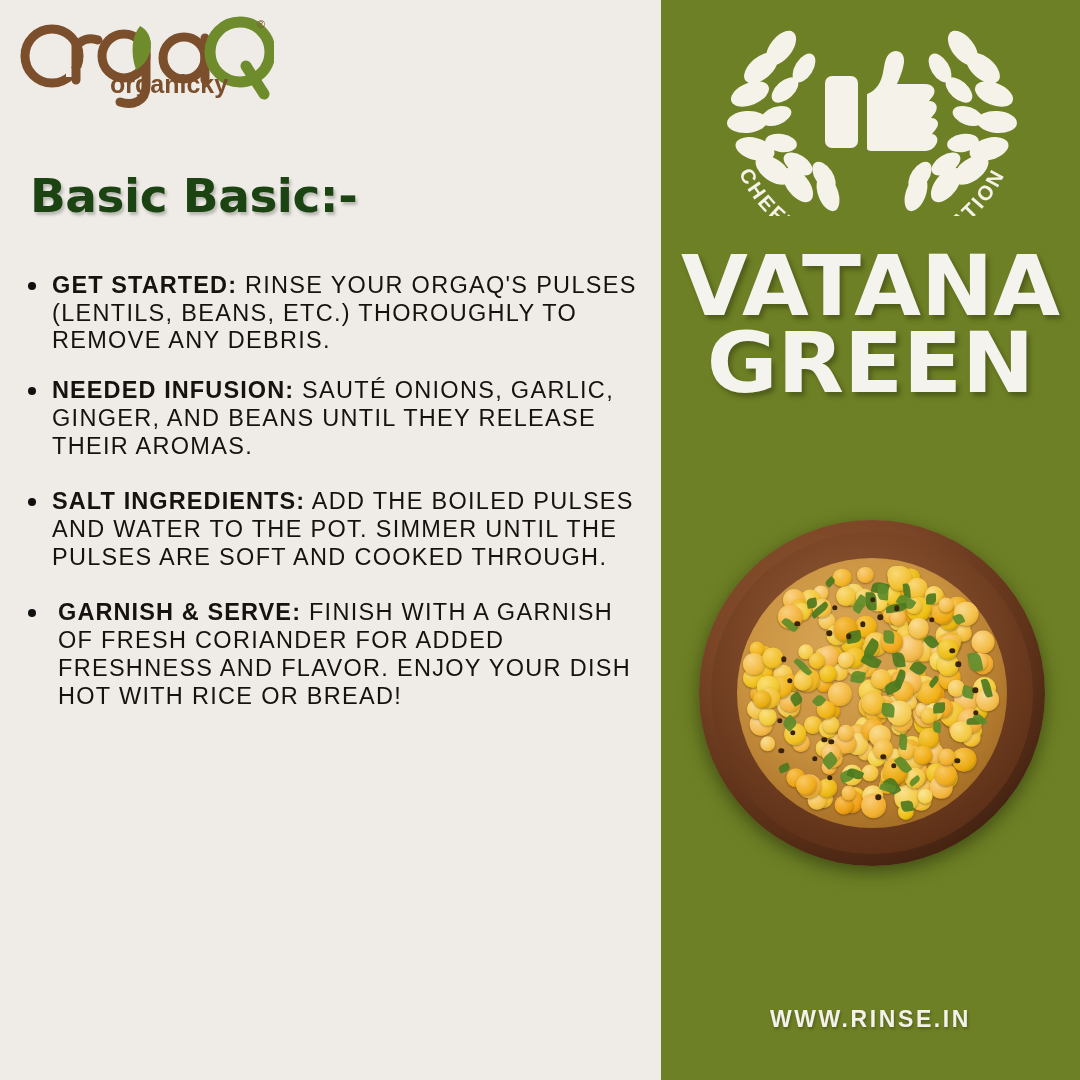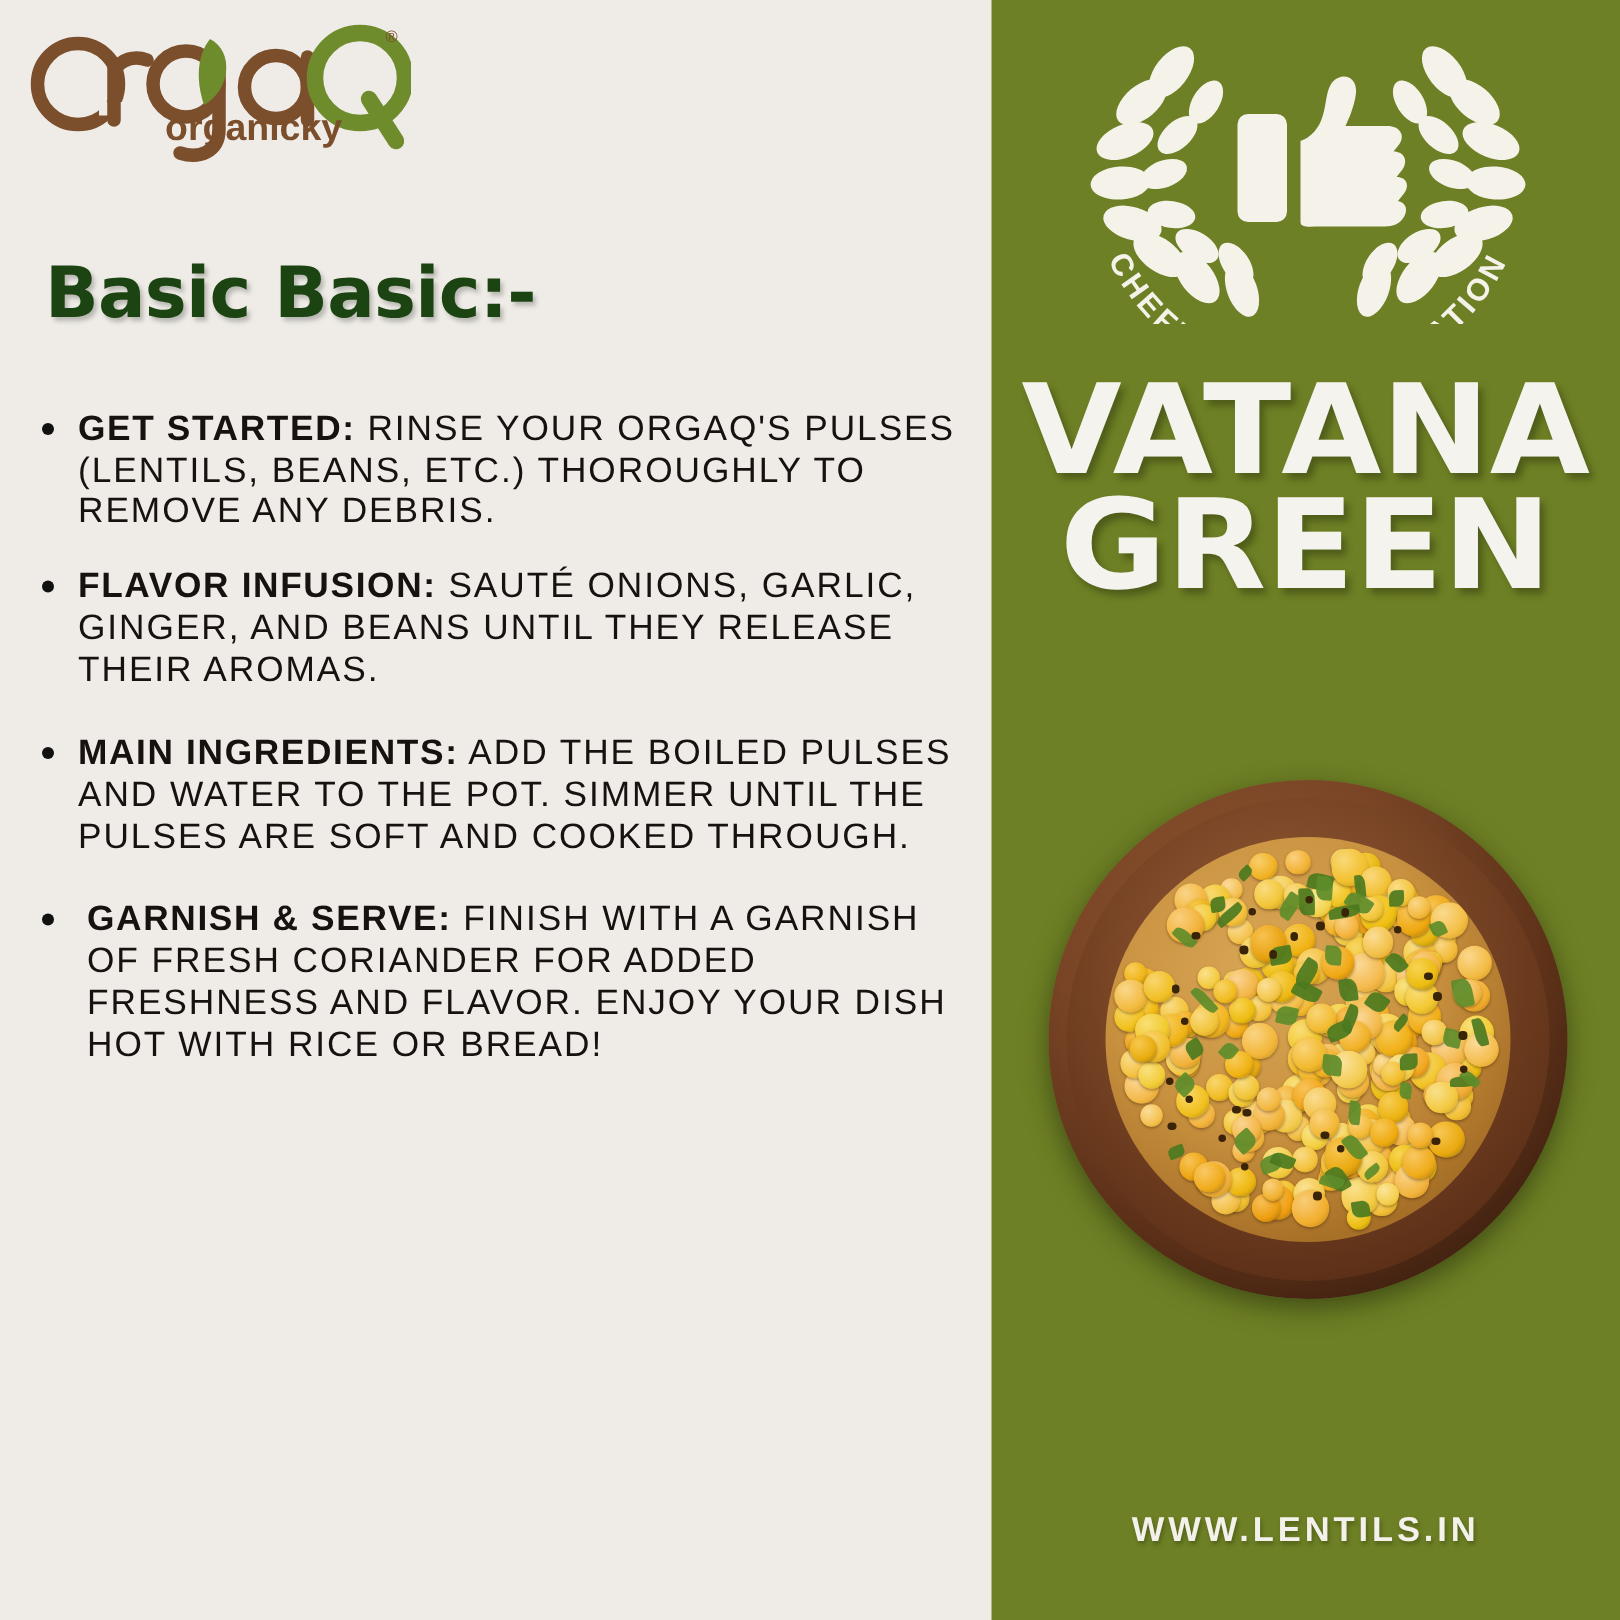--- a/index.html
+++ b/index.html
@@ -148,26 +148,26 @@
 
     <div class="steps">
 
       <div class="step s1">
         <span class="dot"></span>
         <p><span class="lead">GET STARTED:</span><span> RINSE YOUR ORGAQ'S PULSES (LENTILS, BEANS, ETC.) THOROUGHLY TO REMOVE ANY DEBRIS.</span></p>
       </div>
 
       <div class="step s2">
         <span class="dot"></span>
-        <p><span class="lead">FLAVOR INFUSION:</span><span> SAUTÉ ONIONS, GARLIC, GINGER, AND BEANS UNTIL THEY RELEASE THEIR AROMAS.</span></p>
+        <p><span class="lead">NEEDED INFUSION:</span><span> SAUTÉ ONIONS, GARLIC, GINGER, AND BEANS UNTIL THEY RELEASE THEIR AROMAS.</span></p>
       </div>
 
       <div class="step s3">
         <span class="dot"></span>
-        <p><span class="lead">MAIN INGREDIENTS:</span><span> ADD THE BOILED PULSES AND WATER TO THE POT. SIMMER UNTIL THE PULSES ARE SOFT AND COOKED THROUGH.</span></p>
+        <p><span class="lead">SALT INGREDIENTS:</span><span> ADD THE BOILED PULSES AND WATER TO THE POT. SIMMER UNTIL THE PULSES ARE SOFT AND COOKED THROUGH.</span></p>
       </div>
 
 
       <div class="step s5">
         <span class="dot"></span>
         <p><span class="lead">GARNISH &amp; SERVE:</span><span> FINISH WITH A GARNISH OF FRESH CORIANDER FOR ADDED FRESHNESS AND FLAVOR. ENJOY YOUR DISH HOT WITH RICE OR BREAD!</span></p>
       </div>
 
     </div>
   </div>
@@ -553,16 +553,16 @@
               <div class="seed" style="left: 81.8711%; top: 39.3292%; width: 2%; height: 2%; transform: translate(-50%, -50%);"></div>
               <div class="seed" style="left: 81.5322%; top: 74.9978%; width: 2%; height: 2%; transform: translate(-50%, -50%);"></div>
               <div class="seed" style="left: 36.3043%; top: 18.4822%; width: 2%; height: 2%; transform: translate(-50%, -50%);"></div>
               <div class="seed" style="left: 41.5078%; top: 29.092%; width: 2%; height: 2%; transform: translate(-50%, -50%);"></div>
               <div class="seed" style="left: 54.206%; top: 73.5001%; width: 2%; height: 2%; transform: translate(-50%, -50%);"></div>
             </div>
         </div>
       </div>
     </div>
 
-    <div class="website">WWW.LENTILS.IN</div>
+    <div class="website">WWW.RINSE.IN</div>
 
   </div>
 </div>
 
 </body></html>

